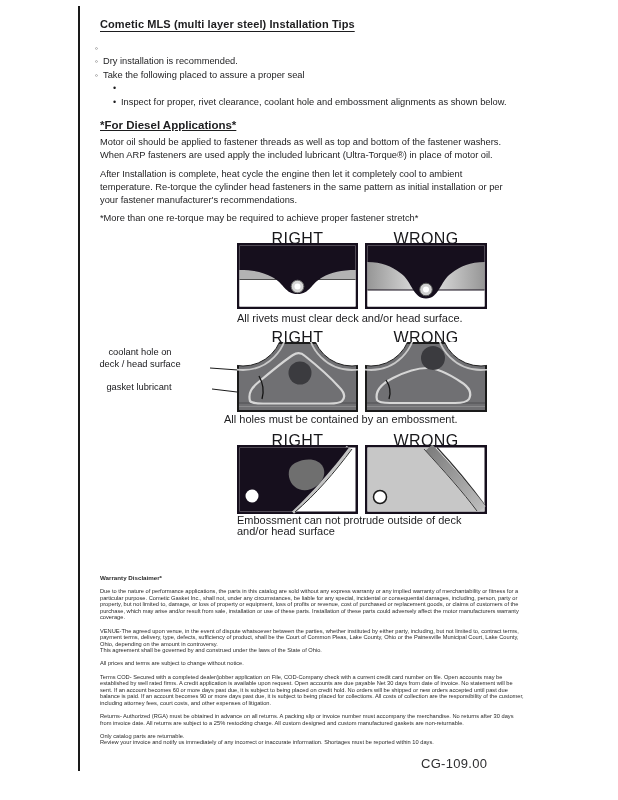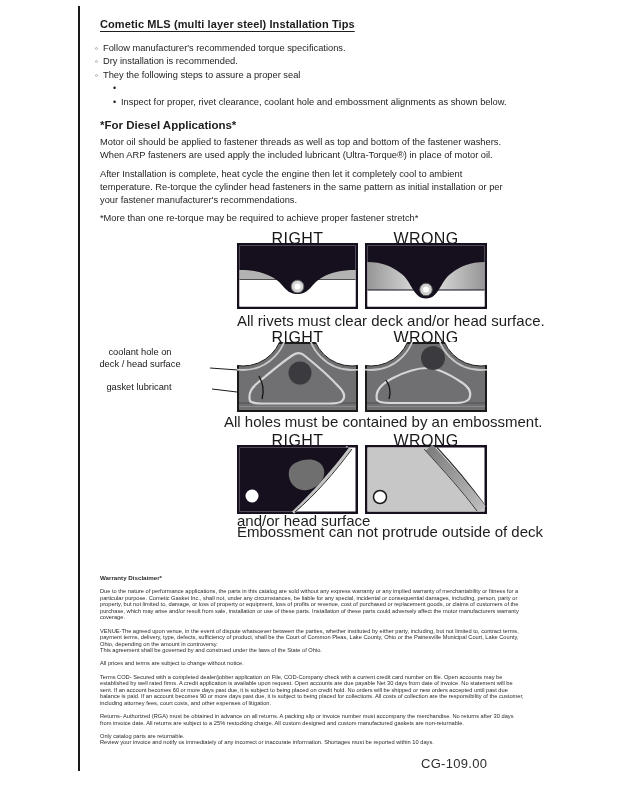--- a/index.html
+++ b/index.html
@@ -12,56 +12,55 @@
   .vrule{position:absolute;left:78px;top:6px;width:2px;height:765px;background:#1a1a1a;}
   .title{
     left:100px;top:18px;font-size:11px;font-weight:bold;letter-spacing:.1px;
     text-decoration:underline;text-decoration-thickness:1.2px;text-underline-offset:3px;
   }
   .tips{left:95px;top:42px;width:490px;font-size:9.3px;line-height:13.4px;}
   .tip{display:flex;align-items:flex-start;}
   .tip .m1{width:8px;font-size:8px;line-height:13.4px;}
   .tip.sub{margin-left:18px;}
   .tip .m2{width:8px;font-size:9px;line-height:13.4px;}
-  .diesel-h{left:100px;top:119px;font-size:11.5px;font-weight:bold;}
+  .diesel-h{left:100px;top:119px;font-size:11.5px;font-weight:bold;text-decoration:underline;}
   .body{left:100px;width:414px;font-size:9.3px;line-height:12.8px;}
   .p-motor{top:136px;}
   .p-after{top:168px;}
   .p-note{top:212px;}
   .fig-h{width:121px;text-align:center;font-size:16px;letter-spacing:.4px;color:#17171a;}
-  .cap{font-size:15px;color:#1d1d1f;}
+  .cap{font-size:11px;color:#1d1d1f;}
   .panel{display:block;}
   .ann{font-size:9.3px;line-height:11.6px;text-align:center;color:#17171a;}
   .disclaimer{left:100px;top:575px;width:424px;font-size:5.7px;line-height:6.6px;color:#2a2a2a;}
   .disclaimer .dh{font-size:6.2px;font-weight:bold;margin:0 0 6.5px 0;}
   .disclaimer p{margin:0 0 6.5px 0;}
   .disclaimer .tight{margin:0;}
   .footer-code{left:385px;top:756px;font-size:13px;color:#2e2e30;letter-spacing:.3px;margin-left:36px;}
 </style>
 </head>
 <body>
 
 <div class="page">
 
   <div class="vrule"></div>
 
   <div class="abs title">Cometic MLS (multi layer steel) Installation Tips</div>
 
   <div class="abs tips">
     <div class="tip">
       <span class="m1">◦</span>
-      <span>Follow manufacturer's recommended torque specifications.</span>
     </div>
     <div class="tip">
       <span class="m1">◦</span>
       <span>Dry installation is recommended.</span>
     </div>
     <div class="tip">
       <span class="m1">◦</span>
-      <span>They the following steps to assure a proper seal</span>
+      <span>Take the following placed to assure a proper seal</span>
     </div>
     <div class="tip sub">
       <span class="m2">•</span>
     </div>
     <div class="tip sub">
       <span class="m2">•</span>
       <span>Inspect for proper, rivet clearance, coolant hole and embossment alignments as shown below.</span>
     </div>
   </div>
 
@@ -165,22 +164,22 @@
     </defs>
     <rect x="1.25" y="1.25" width="119.5" height="66.5" fill="#ffffff" stroke="#160f1d" stroke-width="2.5"></rect>
     <path d="M2.5,2.5 H68 C88,22 106,42 119.5,58 V66.5 H2.5 Z" fill="#c7c7c7"></path>
     <path d="M72,2.5 C91,23 108,44 119.5,60" fill="none" stroke="#333333" stroke-width="1.2"></path>
     <path d="M64,2.5 C84,24 103,45 117,64" fill="none" stroke="url(#gs3)" stroke-width="9"></path>
     <path d="M59,4 C79,26 98,47 112,66" fill="none" stroke="#3a3a3a" stroke-width="1"></path>
     <circle cx="15" cy="52" r="6.5" fill="#ffffff" stroke="#1a1a1a" stroke-width="1.5"></circle>
   </svg>
 
   <div class="abs cap" style="left:237px;top:515px;line-height:11.4px;">
+    <div>Embossment can not protrude outside of deck</div>
     <div>and/or head surface</div>
-    <div>Embossment can not protrude outside of deck</div>
   </div>
 
   <div class="abs disclaimer">
     <div class="dh">Warranty Disclaimer*</div>
     <p>Due to the nature of performance applications, the parts in this catalog are sold without any express warranty or any implied warranty of merchantability or fitness for a particular purpose.  Cometic Gasket Inc., shall not, under any circumstances, be liable for any special, incidental or consequential damages, including, person, party or property, but not limited to, damage, or loss of property or equipment, loss of profits or revenue, cost of purchased or replacement goods, or claims of customers of the purchase, which may arise and/or result from sale, installation or use of these parts.  Installation of these parts could adversely affect the motor manufacturers warranty coverage.</p>
     <div>
       <div class="tight">VENUE-The agreed upon venue, in the event of dispute whatsoever between the parties, whether instituted by either party, including, but not limited to, contract terms, payment terms, delivery, type, defects, sufficiency of product, shall be the Court of Common Pleas, Lake County, Ohio or the Painesville Municipal Court, Lake County, Ohio, depending on the amount in controversy.</div>
       <p>This agreement shall be governed by and construed under the laws of the State of Ohio.</p>
     </div>
     <p>All prices and terms are subject to change without notice.</p>

